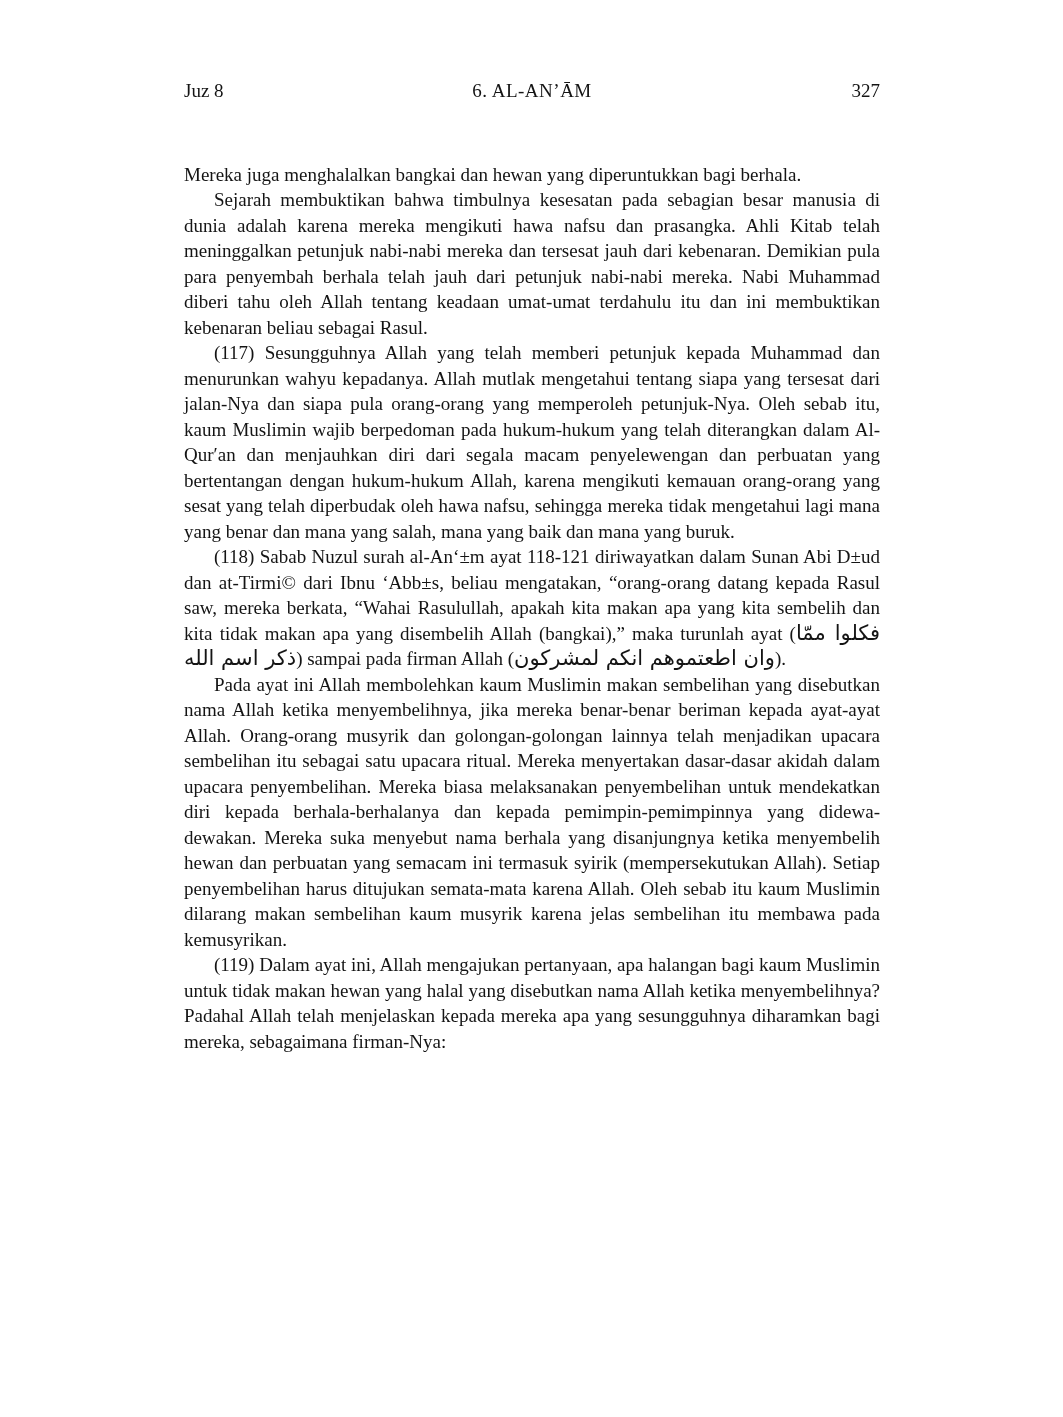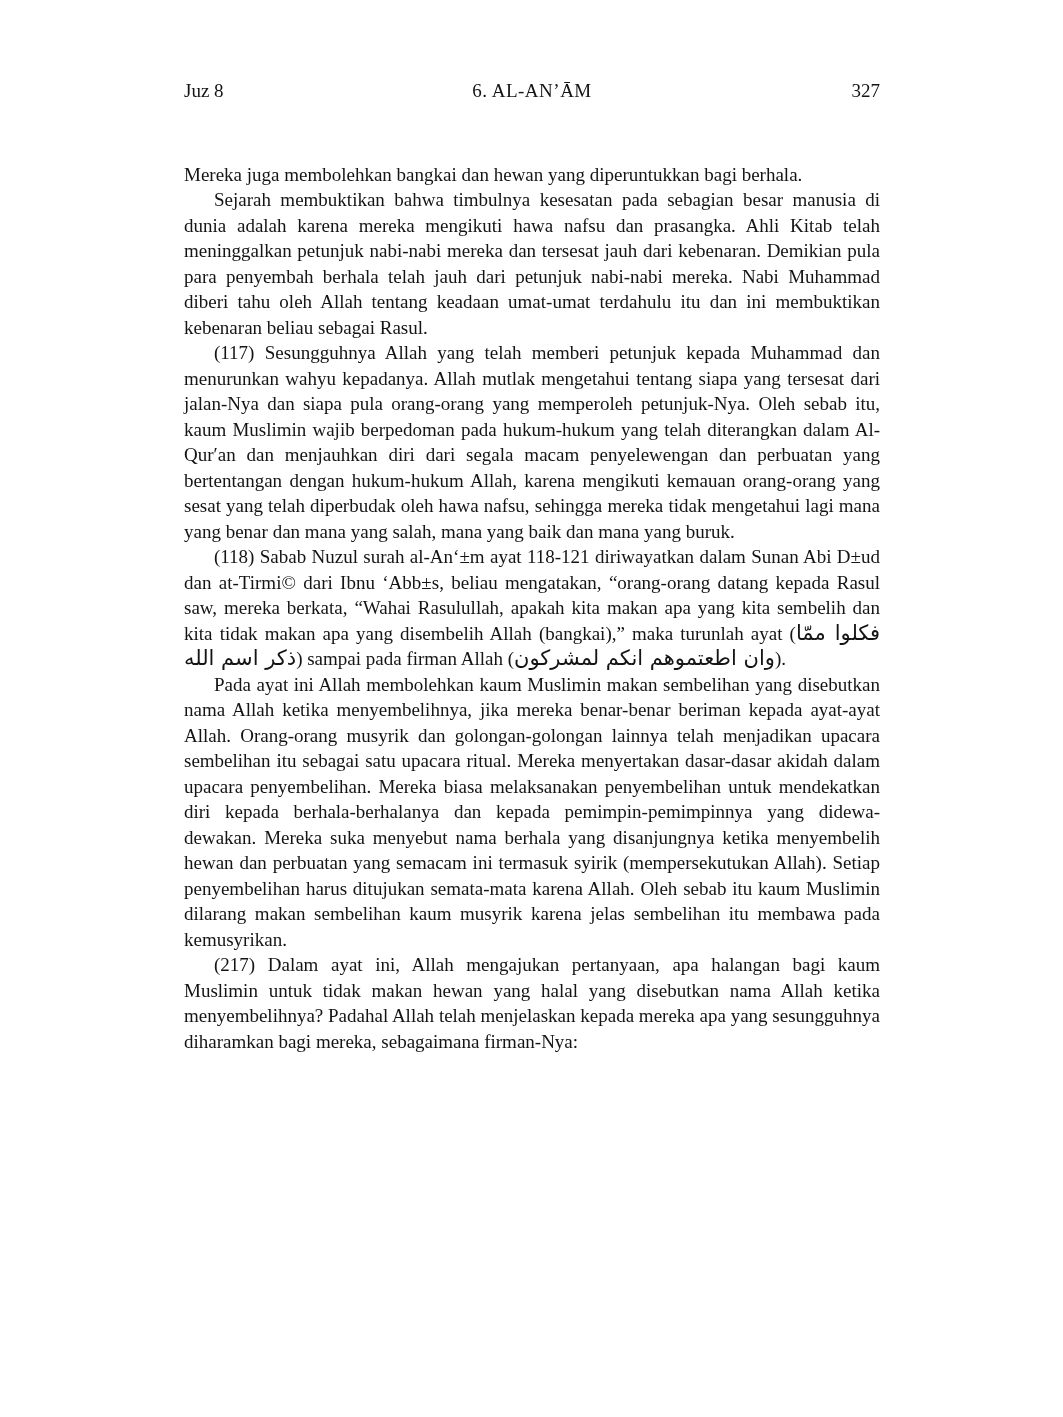--- a/index.html
+++ b/index.html
@@ -51,27 +51,27 @@
 <div class="page">
 
   <header class="page-header">
     <span class="hdr-left">Juz 8</span>
     <span class="hdr-center">6. AL-AN’ĀM</span>
     <span class="hdr-right">327</span>
   </header>
 
   <main class="page-body">
 
-    <p class="para no-indent">Mereka juga membolehkan bangkai dan hewan yang diperuntukkan bagi berhala.</p>
+    <p class="para no-indent">Mereka juga menghalalkan bangkai dan hewan yang diperuntukkan bagi berhala.</p>
 
     <p class="para">Sejarah membuktikan bahwa timbulnya kesesatan pada sebagian besar manusia di dunia adalah karena mereka mengikuti hawa nafsu dan prasangka. Ahli Kitab telah meninggalkan petunjuk nabi-nabi mereka dan tersesat jauh dari kebenaran. Demikian pula para penyembah berhala telah jauh dari petunjuk nabi-nabi mereka. Nabi Muhammad diberi tahu oleh Allah tentang keadaan umat-umat terdahulu itu dan ini membuktikan kebenaran beliau sebagai Rasul.</p>
 
     <p class="para">(117) Sesungguhnya Allah yang telah memberi petunjuk kepada Muhammad dan menurunkan wahyu kepadanya. Allah mutlak mengetahui tentang siapa yang tersesat dari jalan-Nya dan siapa pula orang-orang yang memperoleh petunjuk-Nya. Oleh sebab itu, kaum Muslimin wajib berpedoman pada hukum-hukum yang telah diterangkan dalam Al-Qur′an dan menjauhkan diri dari segala macam penyelewengan dan perbuatan yang bertentangan dengan hukum-hukum Allah, karena mengikuti kemauan orang-orang yang sesat yang telah diperbudak oleh hawa nafsu, sehingga mereka tidak mengetahui lagi mana yang benar dan mana yang salah, mana yang baik dan mana yang buruk.</p>
 
     <p class="para"><span>(118) Sabab Nuzul surah al-An‘±m ayat 118-121 diriwayatkan dalam Sunan Abi D±ud dan at-Tirmi© dari Ibnu ‘Abb±s, beliau mengatakan, “orang-orang datang kepada Rasul saw, mereka berkata, “Wahai Rasulullah, apakah kita makan apa yang kita sembelih dan kita tidak makan apa yang disembelih Allah (bangkai),” maka turunlah ayat (</span><span class="arabic" dir="rtl">فكلوا ممّا ذكر اسم الله</span><span>) sampai pada firman Allah (</span><span class="arabic" dir="rtl">وان اطعتموهم انكم لمشركون</span><span>).</span></p>
 
     <p class="para">Pada ayat ini Allah membolehkan kaum Muslimin makan sembelihan yang disebutkan nama Allah ketika menyembelihnya, jika mereka benar-benar beriman kepada ayat-ayat Allah. Orang-orang musyrik dan golongan-golongan lainnya telah menjadikan upacara sembelihan itu sebagai satu upacara ritual. Mereka menyertakan dasar-dasar akidah dalam upacara penyembelihan. Mereka biasa melaksanakan penyembelihan untuk mendekatkan diri kepada berhala-berhalanya dan kepada pemimpin-pemimpinnya yang didewa-dewakan. Mereka suka menyebut nama berhala yang disanjungnya ketika menyembelih hewan dan perbuatan yang semacam ini termasuk syirik (mempersekutukan Allah). Setiap penyembelihan harus ditujukan semata-mata karena Allah. Oleh sebab itu kaum Muslimin dilarang makan sembelihan kaum musyrik karena jelas sembelihan itu membawa pada kemusyrikan.</p>
 
-    <p class="para">(217) Dalam ayat ini, Allah mengajukan pertanyaan, apa halangan bagi kaum Muslimin untuk tidak makan hewan yang halal yang disebutkan nama Allah ketika menyembelihnya? Padahal Allah telah menjelaskan kepada mereka apa yang sesungguhnya diharamkan bagi mereka, sebagaimana firman-Nya:</p>
+    <p class="para">(119) Dalam ayat ini, Allah mengajukan pertanyaan, apa halangan bagi kaum Muslimin untuk tidak makan hewan yang halal yang disebutkan nama Allah ketika menyembelihnya? Padahal Allah telah menjelaskan kepada mereka apa yang sesungguhnya diharamkan bagi mereka, sebagaimana firman-Nya:</p>
 
   </main>
 
 </div>
 
 </body></html>

